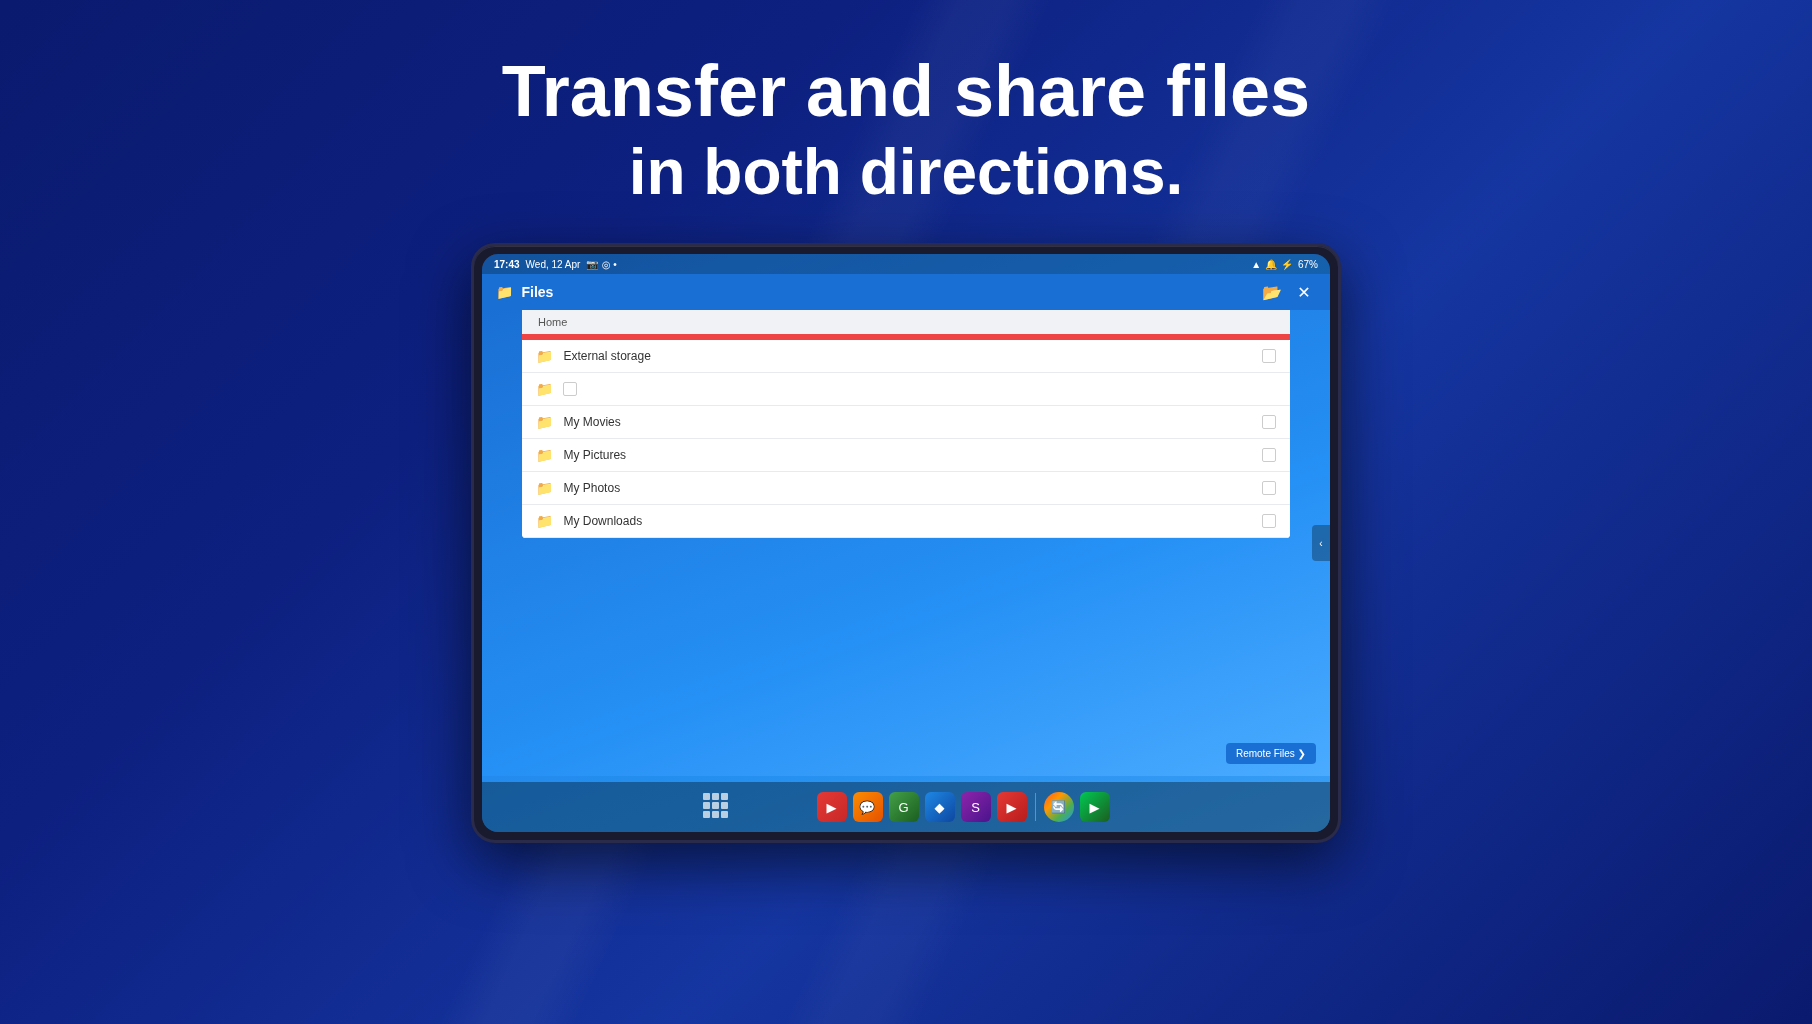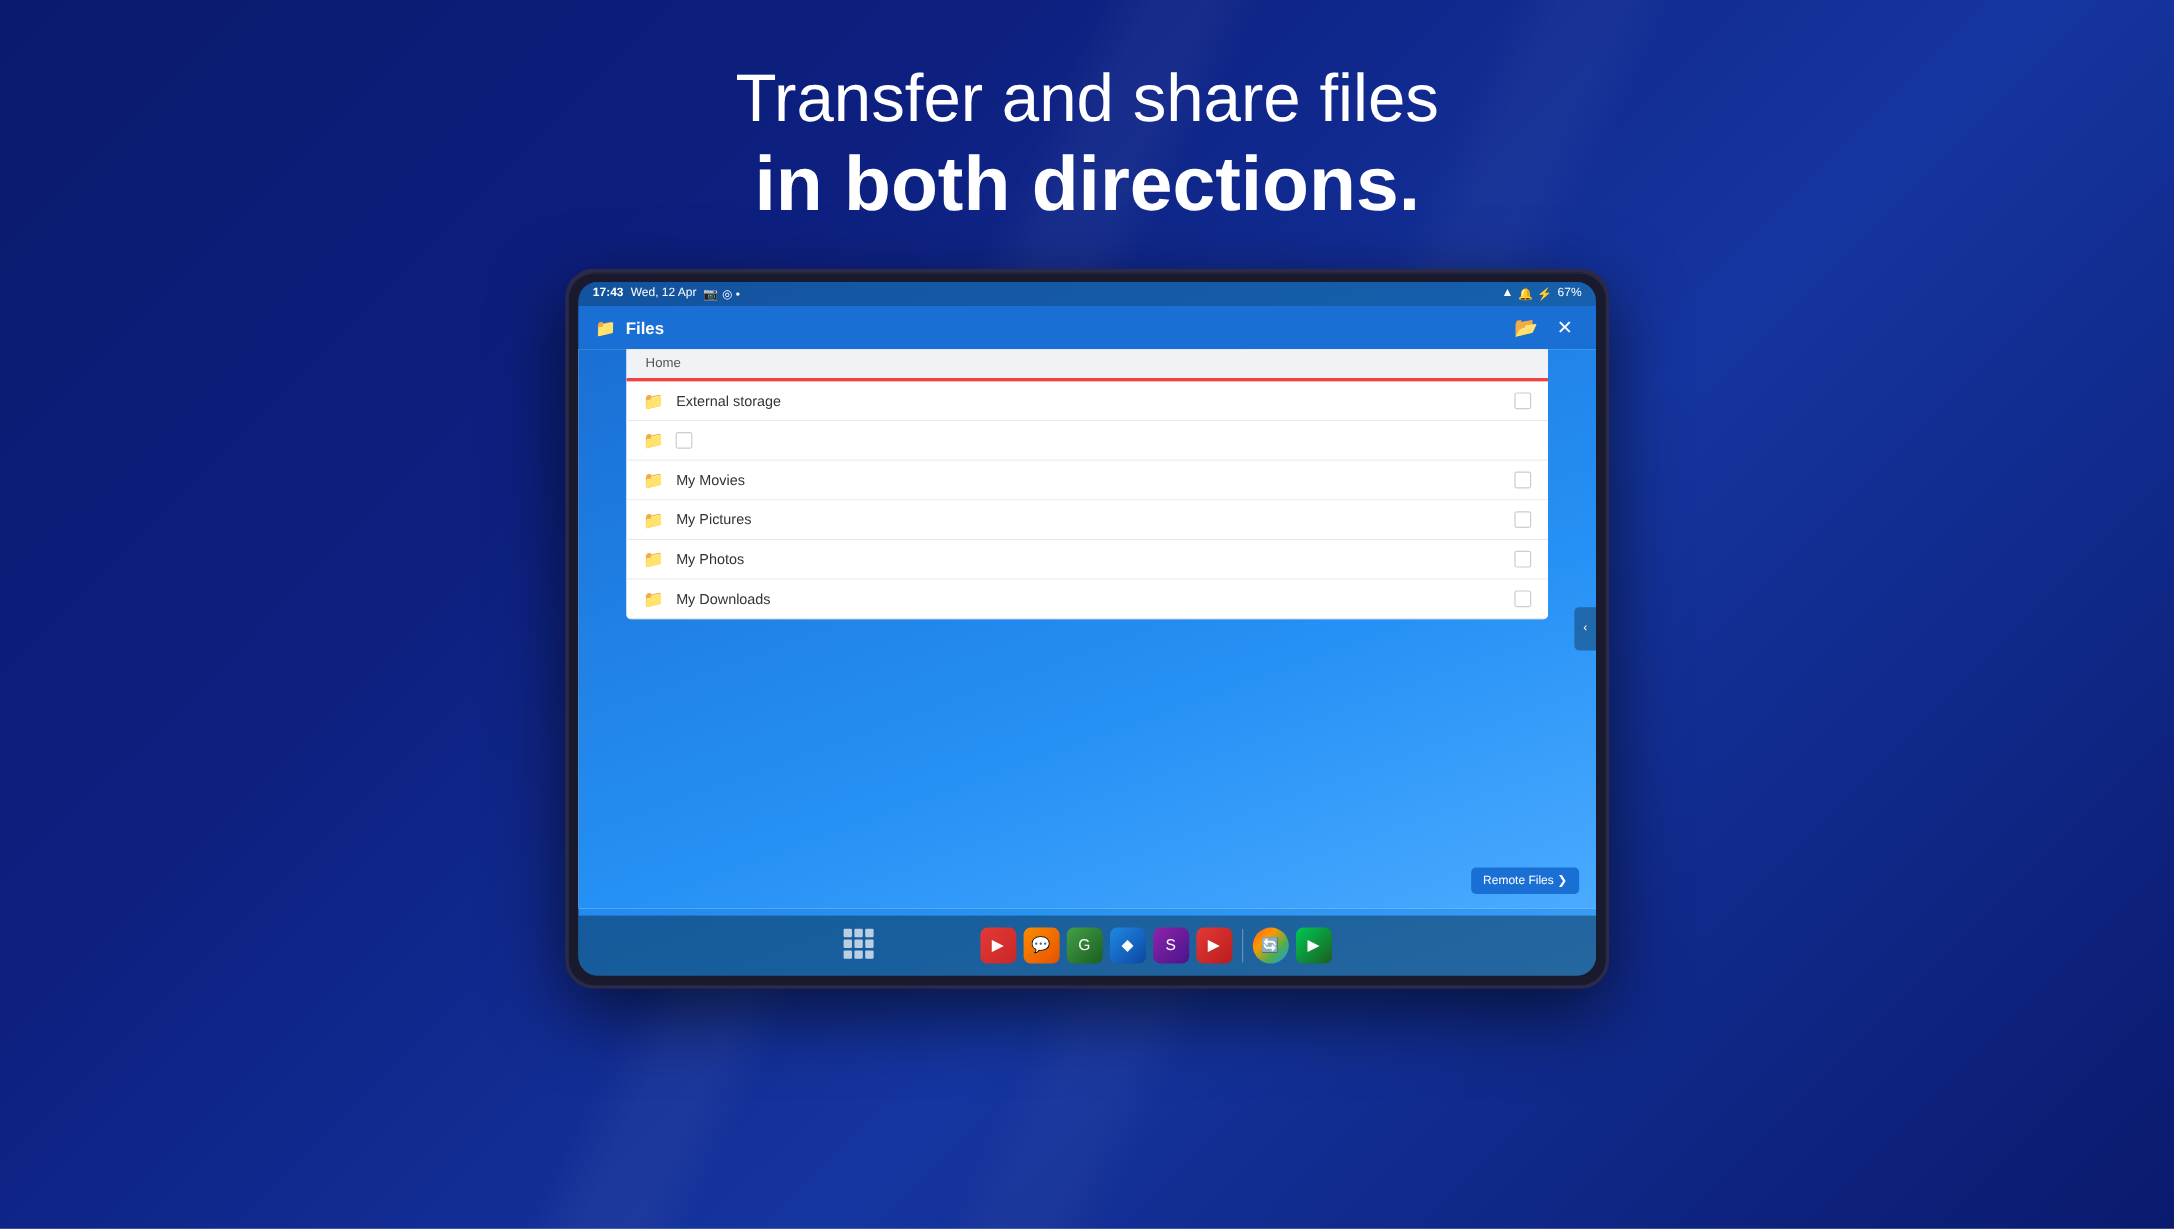--- a/index.html
+++ b/index.html
@@ -33,22 +33,22 @@
       text-align: center;
       margin-top: 48px;
       margin-bottom: 32px;
       line-height: 1.2;
       position: relative;
       z-index: 1;
     }
 
     .headline-line1 {
       display: block;
-      font-size: 56px;
-      font-weight: 400;
+      font-size: 72px;
+      font-weight: 700;
     }
 
     .headline-line2 {
       display: block;
       font-size: 64px;
       font-weight: 700;
     }
 
     
     .tablet-wrapper {
@@ -166,21 +166,21 @@
       right: 40px;
       border-radius: 0 0 4px 4px;
       overflow: hidden;
     }
 
     .breadcrumb-bar {
       background: #f0f2f5;
       padding: 6px 16px;
       font-size: 11px;
       color: #555;
-      border-bottom: 3px solid #ef4444;
+      border-bottom: 6px solid #ef4444;
     }
 
     .file-list {
       list-style: none;
     }
 
     .file-item {
       display: flex;
       align-items: center;
       padding: 8px 14px;

